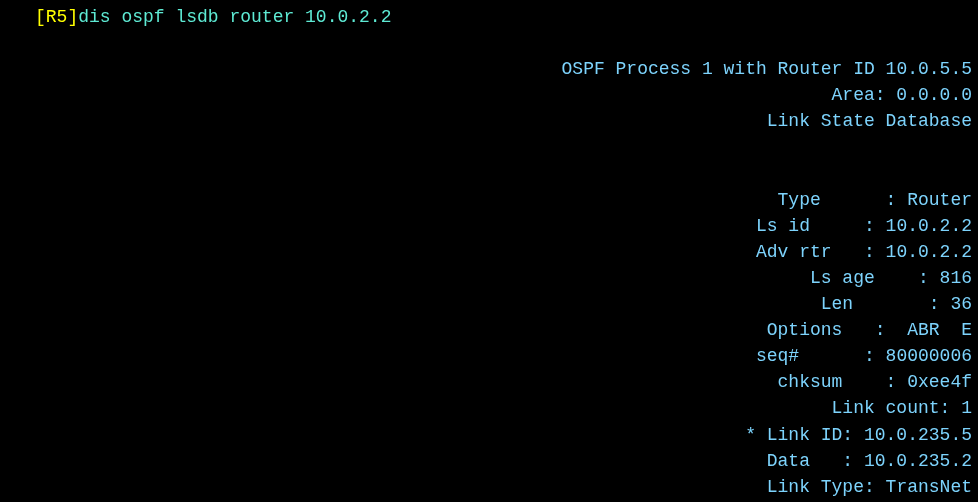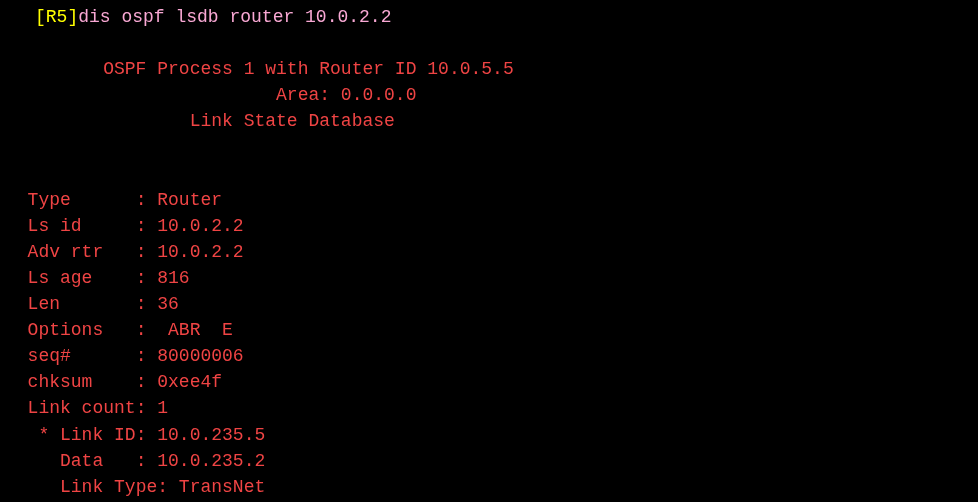--- a/index.html
+++ b/index.html
@@ -19,22 +19,22 @@
     box-sizing: border-box;
   }
   pre.terminal {
     margin: 0;
     white-space: pre;
     font-family: inherit;
     font-size: inherit;
     line-height: inherit;
   }
   .prompt   { color: #ffff00; margin-left: 29px; }
-  .cmd      { color: #f9a8d4; }
-  .out      { color: #ef4444; }
+  .cmd      { color: #5eead4; }
+  .out      { color: #7dd3fc; text-align: right; }
   .line {
     display: block;
   }
 </style>
 </head>
 <body>
 
 <pre class="terminal"><span class="line"><span class="prompt">[R5]</span><span class="cmd">dis ospf lsdb router 10.0.2.2</span></span><span class="line"> </span><span class="line out">         <span>OSPF Process 1 with Router ID 10.0.5.5</span></span><span class="line out">                         <span>Area: 0.0.0.0</span></span><span class="line out">                 <span>Link State Database</span></span><span class="line"> </span><span class="line"> </span><span class="line out">  <span>Type      </span>: <span>Router</span></span><span class="line out">  <span>Ls id     </span>: <span>10.0.2.2</span></span><span class="line out">  <span>Adv rtr   </span>: <span>10.0.2.2</span></span><span class="line out">  <span>Ls age    </span>: <span>816</span></span><span class="line out">  <span>Len       </span>: <span>36</span></span><span class="line out">  <span>Options   </span>: <span> ABR  E</span></span><span class="line out">  <span>seq#      </span>: <span>80000006</span></span><span class="line out">  <span>chksum    </span>: <span>0xee4f</span></span><span class="line out">  <span>Link count</span>: <span>1</span></span><span class="line out">   <span>* Link ID</span>: <span>10.0.235.5</span></span><span class="line out">     <span>Data   </span>: <span>10.0.235.2</span></span><span class="line out">     <span>Link Type</span>: <span>TransNet</span></span><span class="line out">     : </span></pre>
 
 </body></html>

